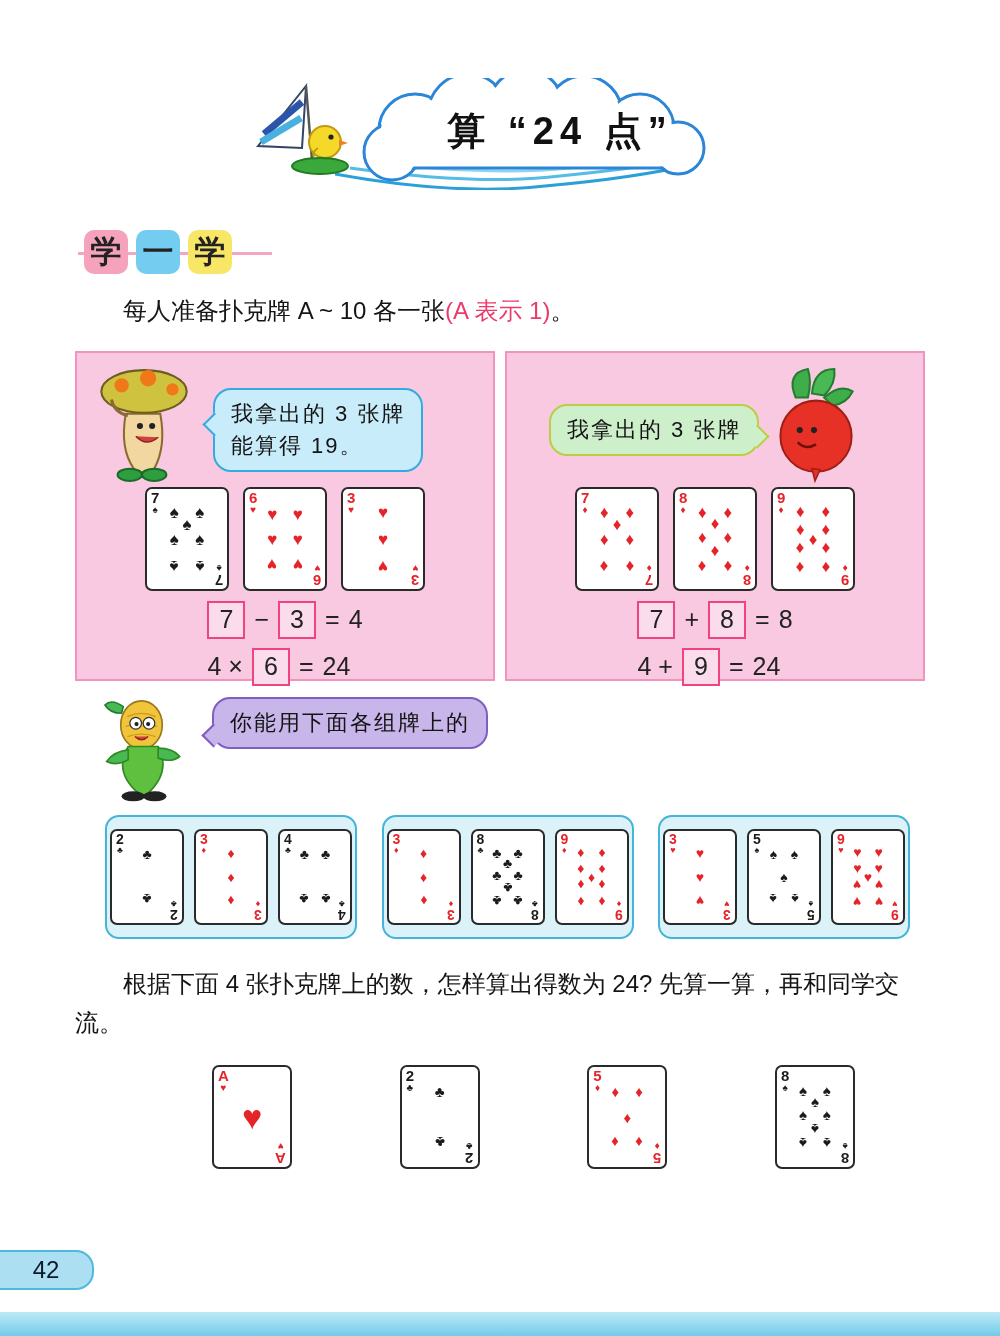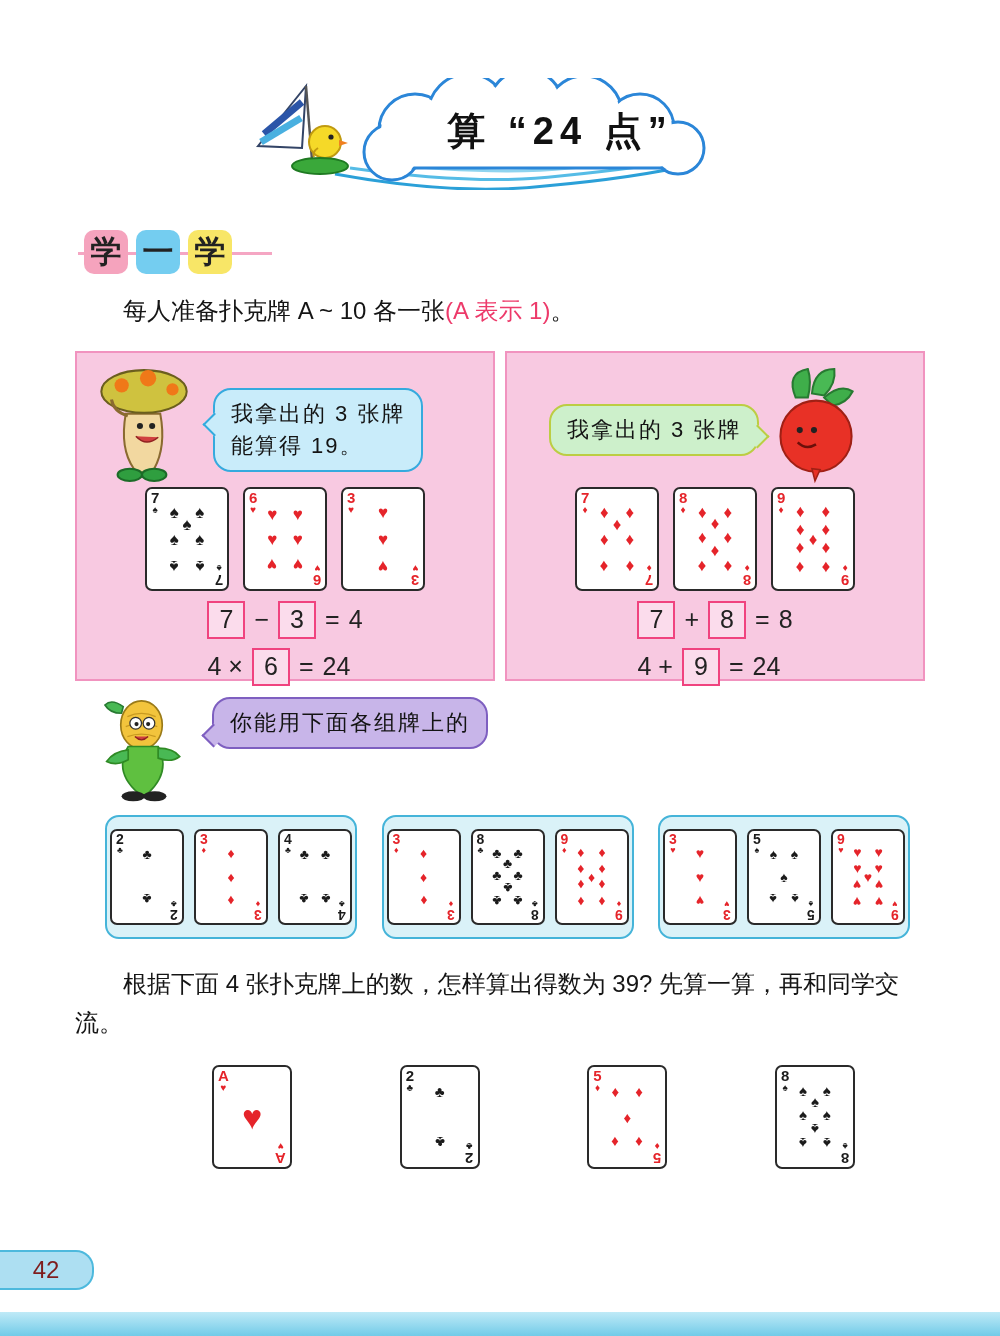--- a/index.html
+++ b/index.html
@@ -86,21 +86,21 @@
 
   
   .bottom-cards{display:flex;justify-content:space-between;margin:22px 145px 0 212px;}
   .bottom-cards .card{width:80px;height:104px;}
   .bottom-cards .pip{font-size:15px;} .bottom-cards .pip.ace{font-size:34px;}
   .bottom-cards .crank{font-size:15px;} .bottom-cards .csuit{font-size:10px;}
 
   
   .page-pill{position:absolute;left:0;bottom:46px;width:92px;height:36px;background:#addff2;
         border:2px solid #4db9dd;border-left:none;border-radius:0 18px 18px 0;
-        display:flex;align-items:center;justify-content:center;font-size:24px;color:#7f1d1d;}
+        display:flex;align-items:center;justify-content:center;font-size:24px;color:#0f172a;}
   .bottom-bar{position:absolute;left:0;bottom:0;width:100%;height:24px;
         background:linear-gradient(#bfeaf7,#72cbe8);}
 </style>
 </head>
 <body>
 
 <div class="page">
 
   <div class="banner">
     <svg viewBox="0 0 480 112">
@@ -524,21 +524,21 @@
             <span class="pip" style="left: 50%; top: 50%; color: rgb(229, 36, 42);">♥</span>
             <span class="pip flip" style="left: 28%; top: 63%; color: rgb(229, 36, 42);">♥</span>
             <span class="pip flip" style="left: 72%; top: 63%; color: rgb(229, 36, 42);">♥</span>
             <span class="pip flip" style="left: 28%; top: 88%; color: rgb(229, 36, 42);">♥</span>
             <span class="pip flip" style="left: 72%; top: 88%; color: rgb(229, 36, 42);">♥</span>
           </div>
         </div>
       </div>
   </div>
 
-  <p class="para indent" style="margin-top:26px">根据下面 4 张扑克牌上的数，怎样算出得数为 39? 先算一算，再和同学交流。</p>
+  <p class="para indent" style="margin-top:26px">根据下面 4 张扑克牌上的数，怎样算出得数为 24? 先算一算，再和同学交流。</p>
 
   <div class="bottom-cards">
       <div class="card">
         <div class="corner tl" style="color: rgb(229, 36, 42);">
           <span class="crank">A</span>
           <span class="csuit">♥</span>
         </div>
         <div class="corner br" style="color: rgb(229, 36, 42);">
           <span class="crank">A</span>
           <span class="csuit">♥</span>

